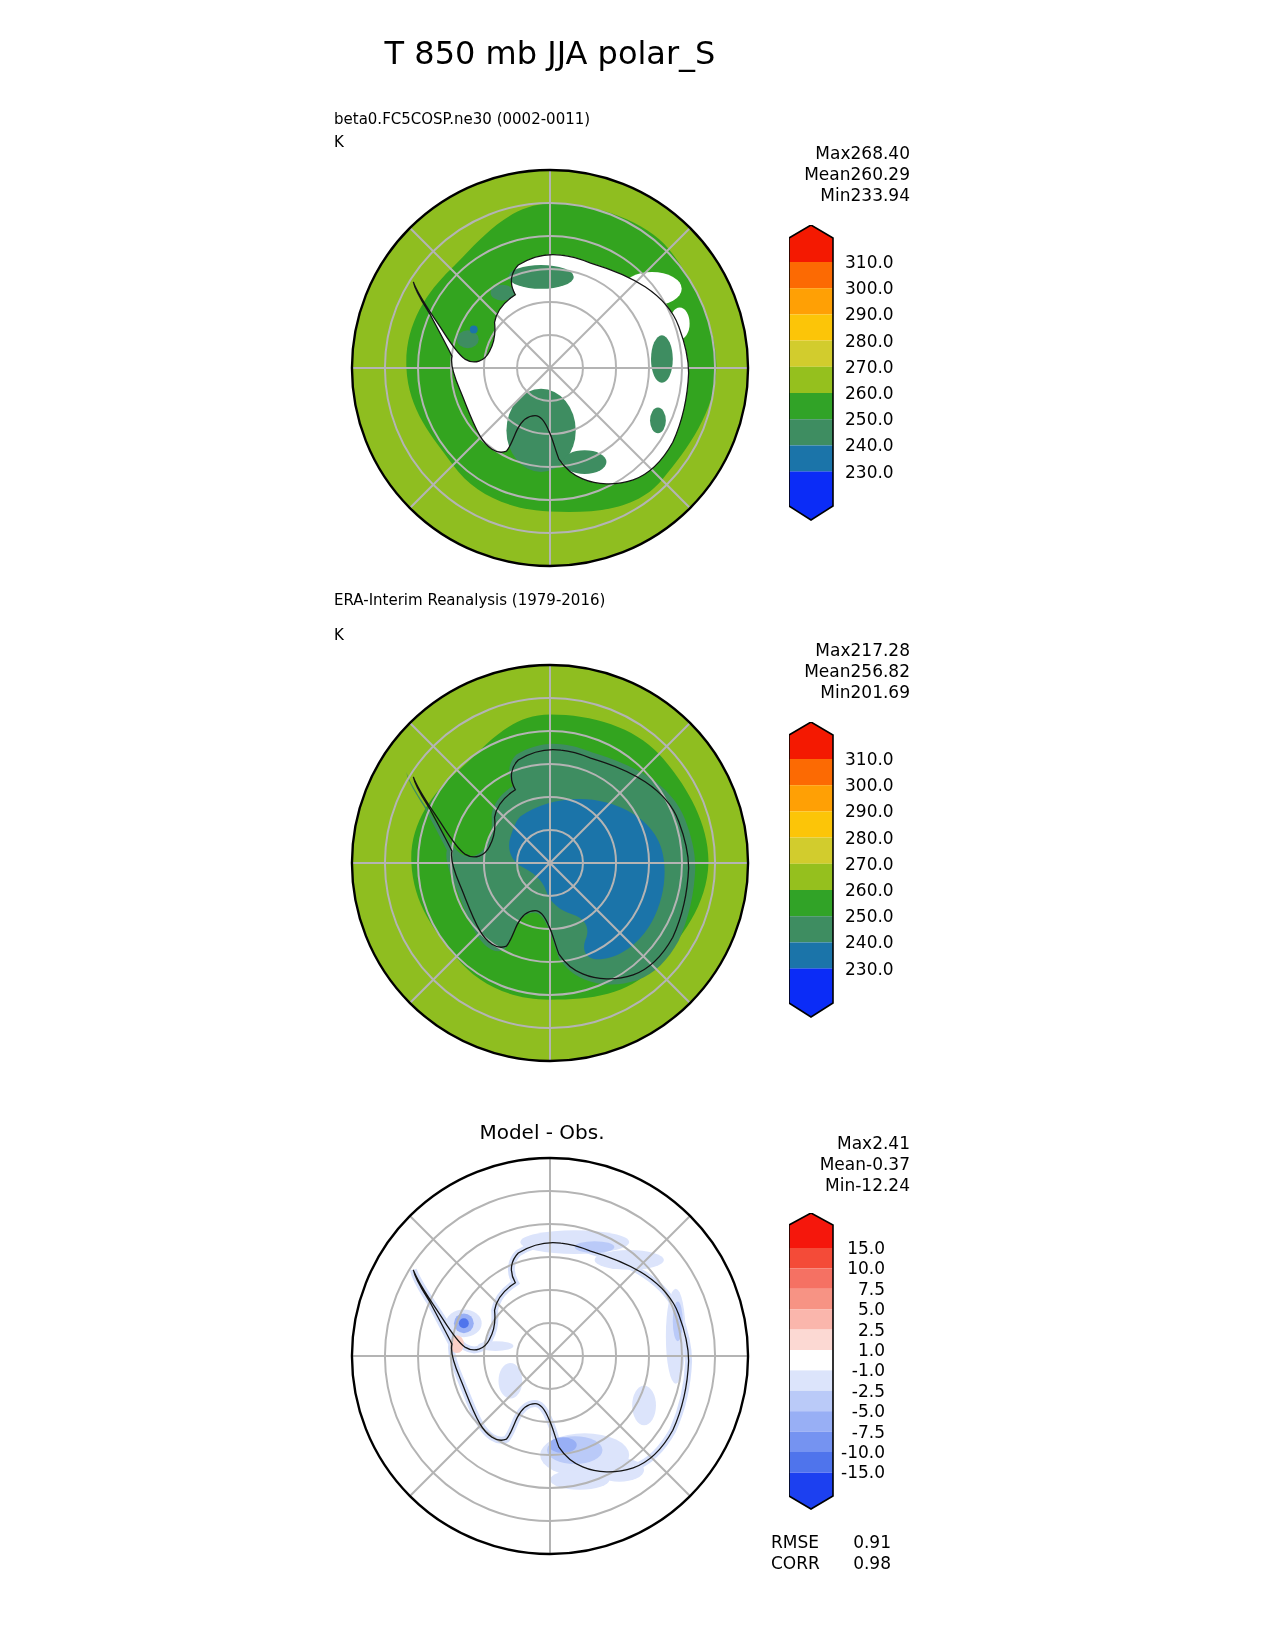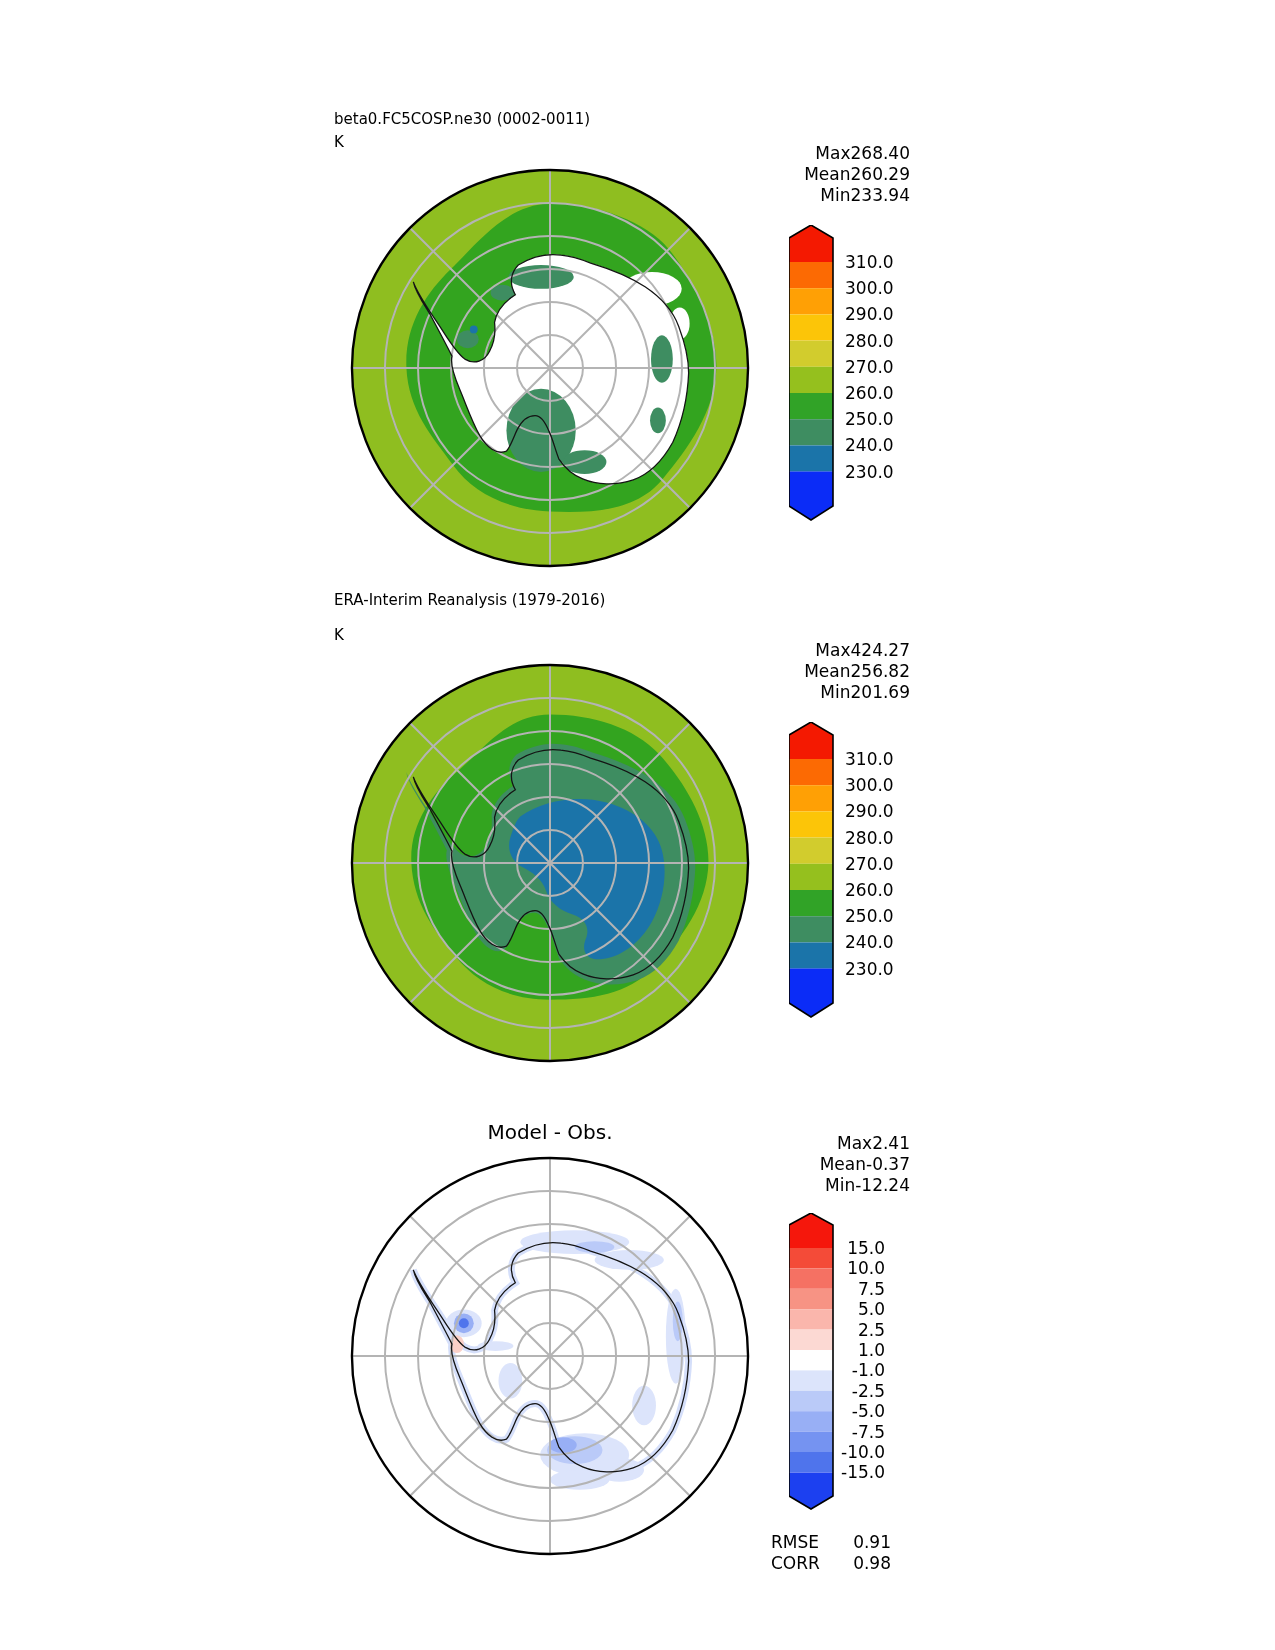--- a/index.html
+++ b/index.html
@@ -5,29 +5,30 @@
   html,body{margin:0;padding:0;background:#fff;}
   #page{position:relative;width:1275px;height:1650px;background:#ffffff;
         font-family:"DejaVu Sans","Liberation Sans",sans-serif;color:#000;overflow:hidden;}
   .abs{position:absolute;}
   .main-title{left:250px;top:34px;width:600px;text-align:center;font-size:32px;}
   .panel-label{left:334px;font-size:15px;white-space:nowrap;}
   .stats{left:792px;width:118px;font-size:17px;line-height:21px;}
   .stats .row{display:flex;justify-content:flex-end;}
   .footer-stats{left:771px;top:1532px;width:120px;font-size:17px;line-height:21px;}
   .footer-stats .row{display:flex;justify-content:space-between;}
-  .p3-title{left:400px;top:1120px;width:300px;text-align:center;font-size:20px;}
+  .p3-title{left:392px;top:1120px;width:300px;text-align:center;font-size:20px;}
   svg{display:block;}
   svg text{font-family:"DejaVu Sans","Liberation Sans",sans-serif;font-size:17px;fill:#000;}
 </style>
 </head>
 <body>
 
 <div id="page">
 
+  <div class="abs main-title">T 850 mb JJA polar_S</div>
 
   <div class="abs panel-label" style="top:110px;">beta0.FC5COSP.ne30 (0002-0011)</div>
   <div class="abs panel-label" style="top:133px;">K</div>
 
   <div class="abs stats" style="top:143px;">
     <div class="row">
         <span>Max</span>
         <span>268.40</span>
       </div>
     <div class="row">
@@ -104,21 +105,21 @@
     <text x="56" y="226">240.0</text>
     <text x="56" y="253">230.0</text>
   </svg>
 
   <div class="abs panel-label" style="top:591px;">ERA-Interim Reanalysis (1979-2016)</div>
   <div class="abs panel-label" style="top:626px;">K</div>
 
   <div class="abs stats" style="top:640px;">
     <div class="row">
         <span>Max</span>
-        <span>424.27</span>
+        <span>217.28</span>
       </div>
     <div class="row">
         <span>Mean</span>
         <span>256.82</span>
       </div>
     <div class="row">
         <span>Min</span>
         <span>201.69</span>
       </div>
   </div>

